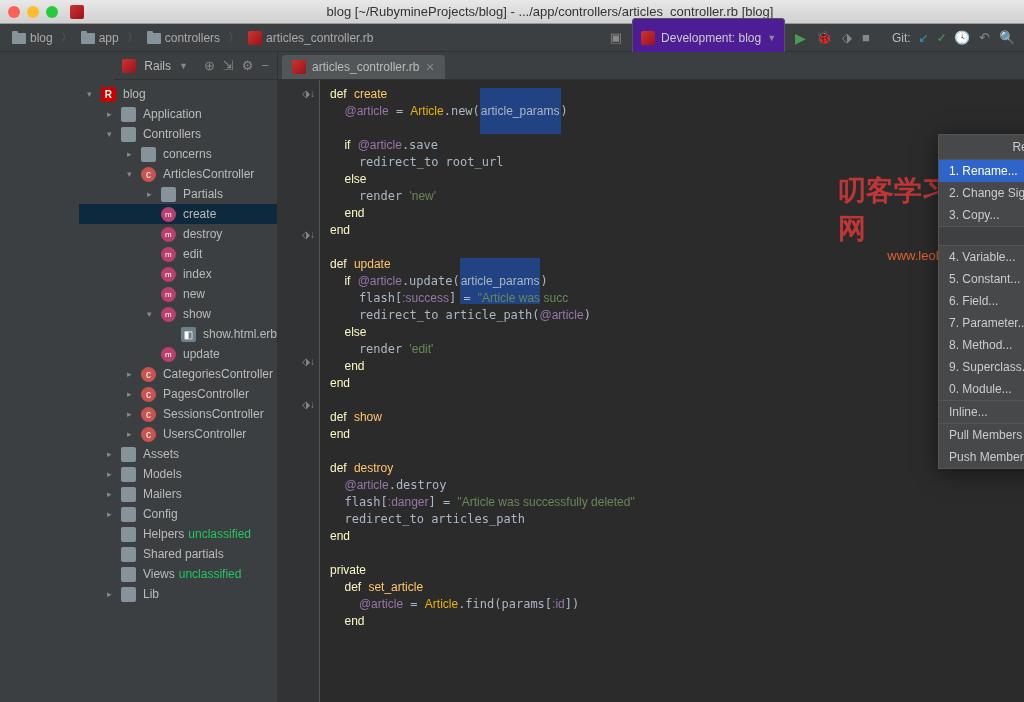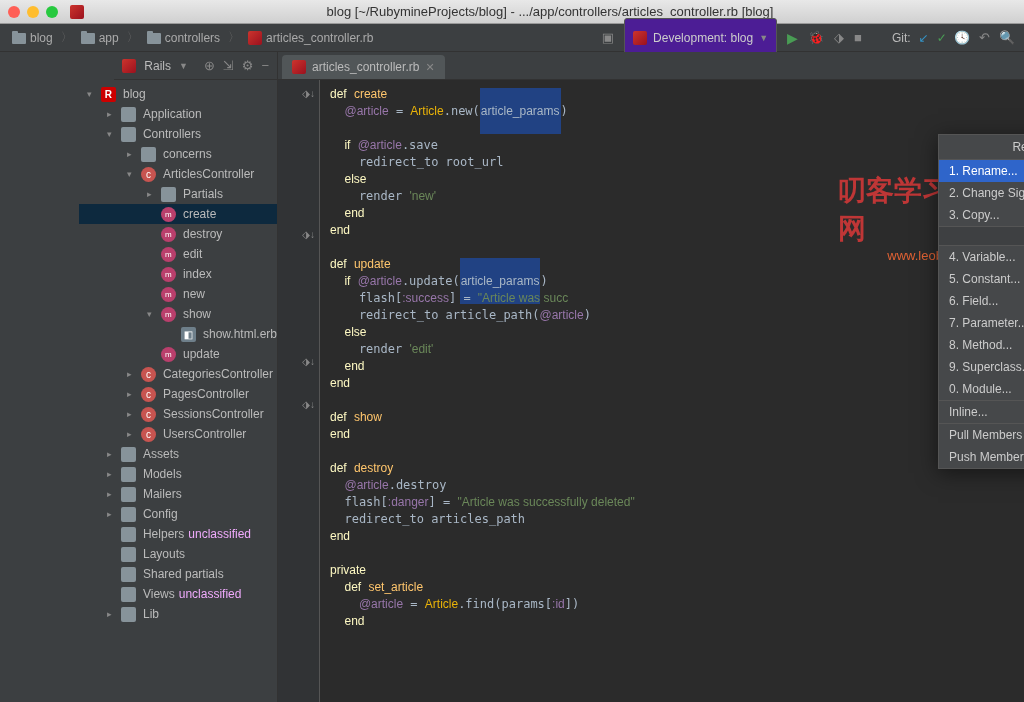--- a/index.html
+++ b/index.html
@@ -14,33 +14,33 @@
 .breadcrumb{height:28px;background:#3c3f41;display:flex;align-items:center;padding:0 8px;border-bottom:1px solid #323232;gap:4px;}
 .bc-item{display:flex;align-items:center;gap:4px;color:#aaa;padding:2px 4px;}
 .bc-sep{color:#666;}
 .folder-icon{width:14px;height:11px;background:#87939a;border-radius:1px;position:relative;top:1px;}
 .folder-icon::before{content:"";position:absolute;top:-2px;left:0;width:6px;height:3px;background:#87939a;border-radius:1px 1px 0 0;}
 .toolbar-right{margin-left:auto;display:flex;align-items:center;gap:10px;}
 .run-config{background:#4c1d95;border:1px solid #555;padding:12px 8px;border-radius:3px;display:flex;align-items:center;gap:6px;color:#ccc;}
 .play-icon{color:#499c54;font-size:14px;}
 .bug-icon{color:#499c54;font-size:13px;}
 .tb-icon{color:#888;font-size:13px;cursor:pointer;}
-.git-icons{display:flex;gap:8px;align-items:center;margin-left:20px;}
+.git-icons{display:flex;gap:8px;align-items:center;margin-left:12px;}
 .main{display:flex;height:calc(100% - 52px);}
 .sidebar{width:278px;background:#3c3f41;border-right:1px solid #323232;display:flex;flex-direction:column;align-items:flex-end;}
 .sidebar-header{height:28px;display:flex;align-items:center;padding:0 8px;border-bottom:1px solid #323232;gap:8px;}
 .sidebar-title{color:#bbb;font-weight:500;}
 .sidebar-header .spacer{flex:1;}
 .sidebar-icon{color:#888;cursor:pointer;font-size:13px;}
 .tree{flex:1;overflow:auto;padding:4px 0;}
 .tree-item{display:flex;align-items:center;padding:2px 0 2px 8px;height:20px;cursor:pointer;gap:4px;white-space:nowrap;}
 .tree-item.selected{background:#0d293e;}
 .tree-arrow{width:10px;color:#888;font-size:9px;}
 .tree-label{color:#bbb;}
-.tree-label.dim{color:#f0abfc;}
+.tree-label.dim{color:#22c55e;}
 .indent{width:16px;display:inline-block;}
 .node-icon{width:15px;height:15px;margin-right:3px;display:inline-flex;align-items:center;justify-content:center;font-size:10px;border-radius:2px;}
 .ni-folder{background:#87939a;}
 .ni-rails{background:#cc0000;color:#fff;font-weight:bold;}
 .ni-ctrl{background:#c75450;border-radius:50%;color:#fff;}
 .ni-method{background:#b93f6c;border-radius:50%;color:#fff;font-size:8px;}
 .ni-file{background:#6e7f8a;color:#fff;}
 .editor-area{flex:1;display:flex;flex-direction:column;background:#2b2b2b;position:relative;}
 .tabs{height:28px;background:#3c3f41;display:flex;align-items:flex-end;border-bottom:1px solid #323232;}
 .tab{padding:5px 10px;background:#515658;color:#bbb;display:flex;align-items:center;gap:6px;border-top-left-radius:4px;border-top-right-radius:4px;margin-left:4px;}
@@ -295,26 +295,20 @@
           <span class="indent"></span>
           <span class="tree-arrow"></span>
           <span class="node-icon ni-folder"></span>
           <span class="tree-label">Helpers</span> 
           <span class="tree-label dim">unclassified</span>
         </div>
         <div class="tree-item">
           <span class="indent"></span>
           <span class="tree-arrow"></span>
           <span class="node-icon ni-folder"></span>
-          <span class="tree-label">Layouts</span>
-        </div>
-        <div class="tree-item">
-          <span class="indent"></span>
-          <span class="tree-arrow"></span>
-          <span class="node-icon ni-folder"></span>
           <span class="tree-label">Shared partials</span>
         </div>
         <div class="tree-item">
           <span class="indent"></span>
           <span class="tree-arrow"></span>
           <span class="node-icon ni-folder"></span>
           <span class="tree-label">Views</span> 
           <span class="tree-label dim">unclassified</span>
         </div>
         <div class="tree-item">

